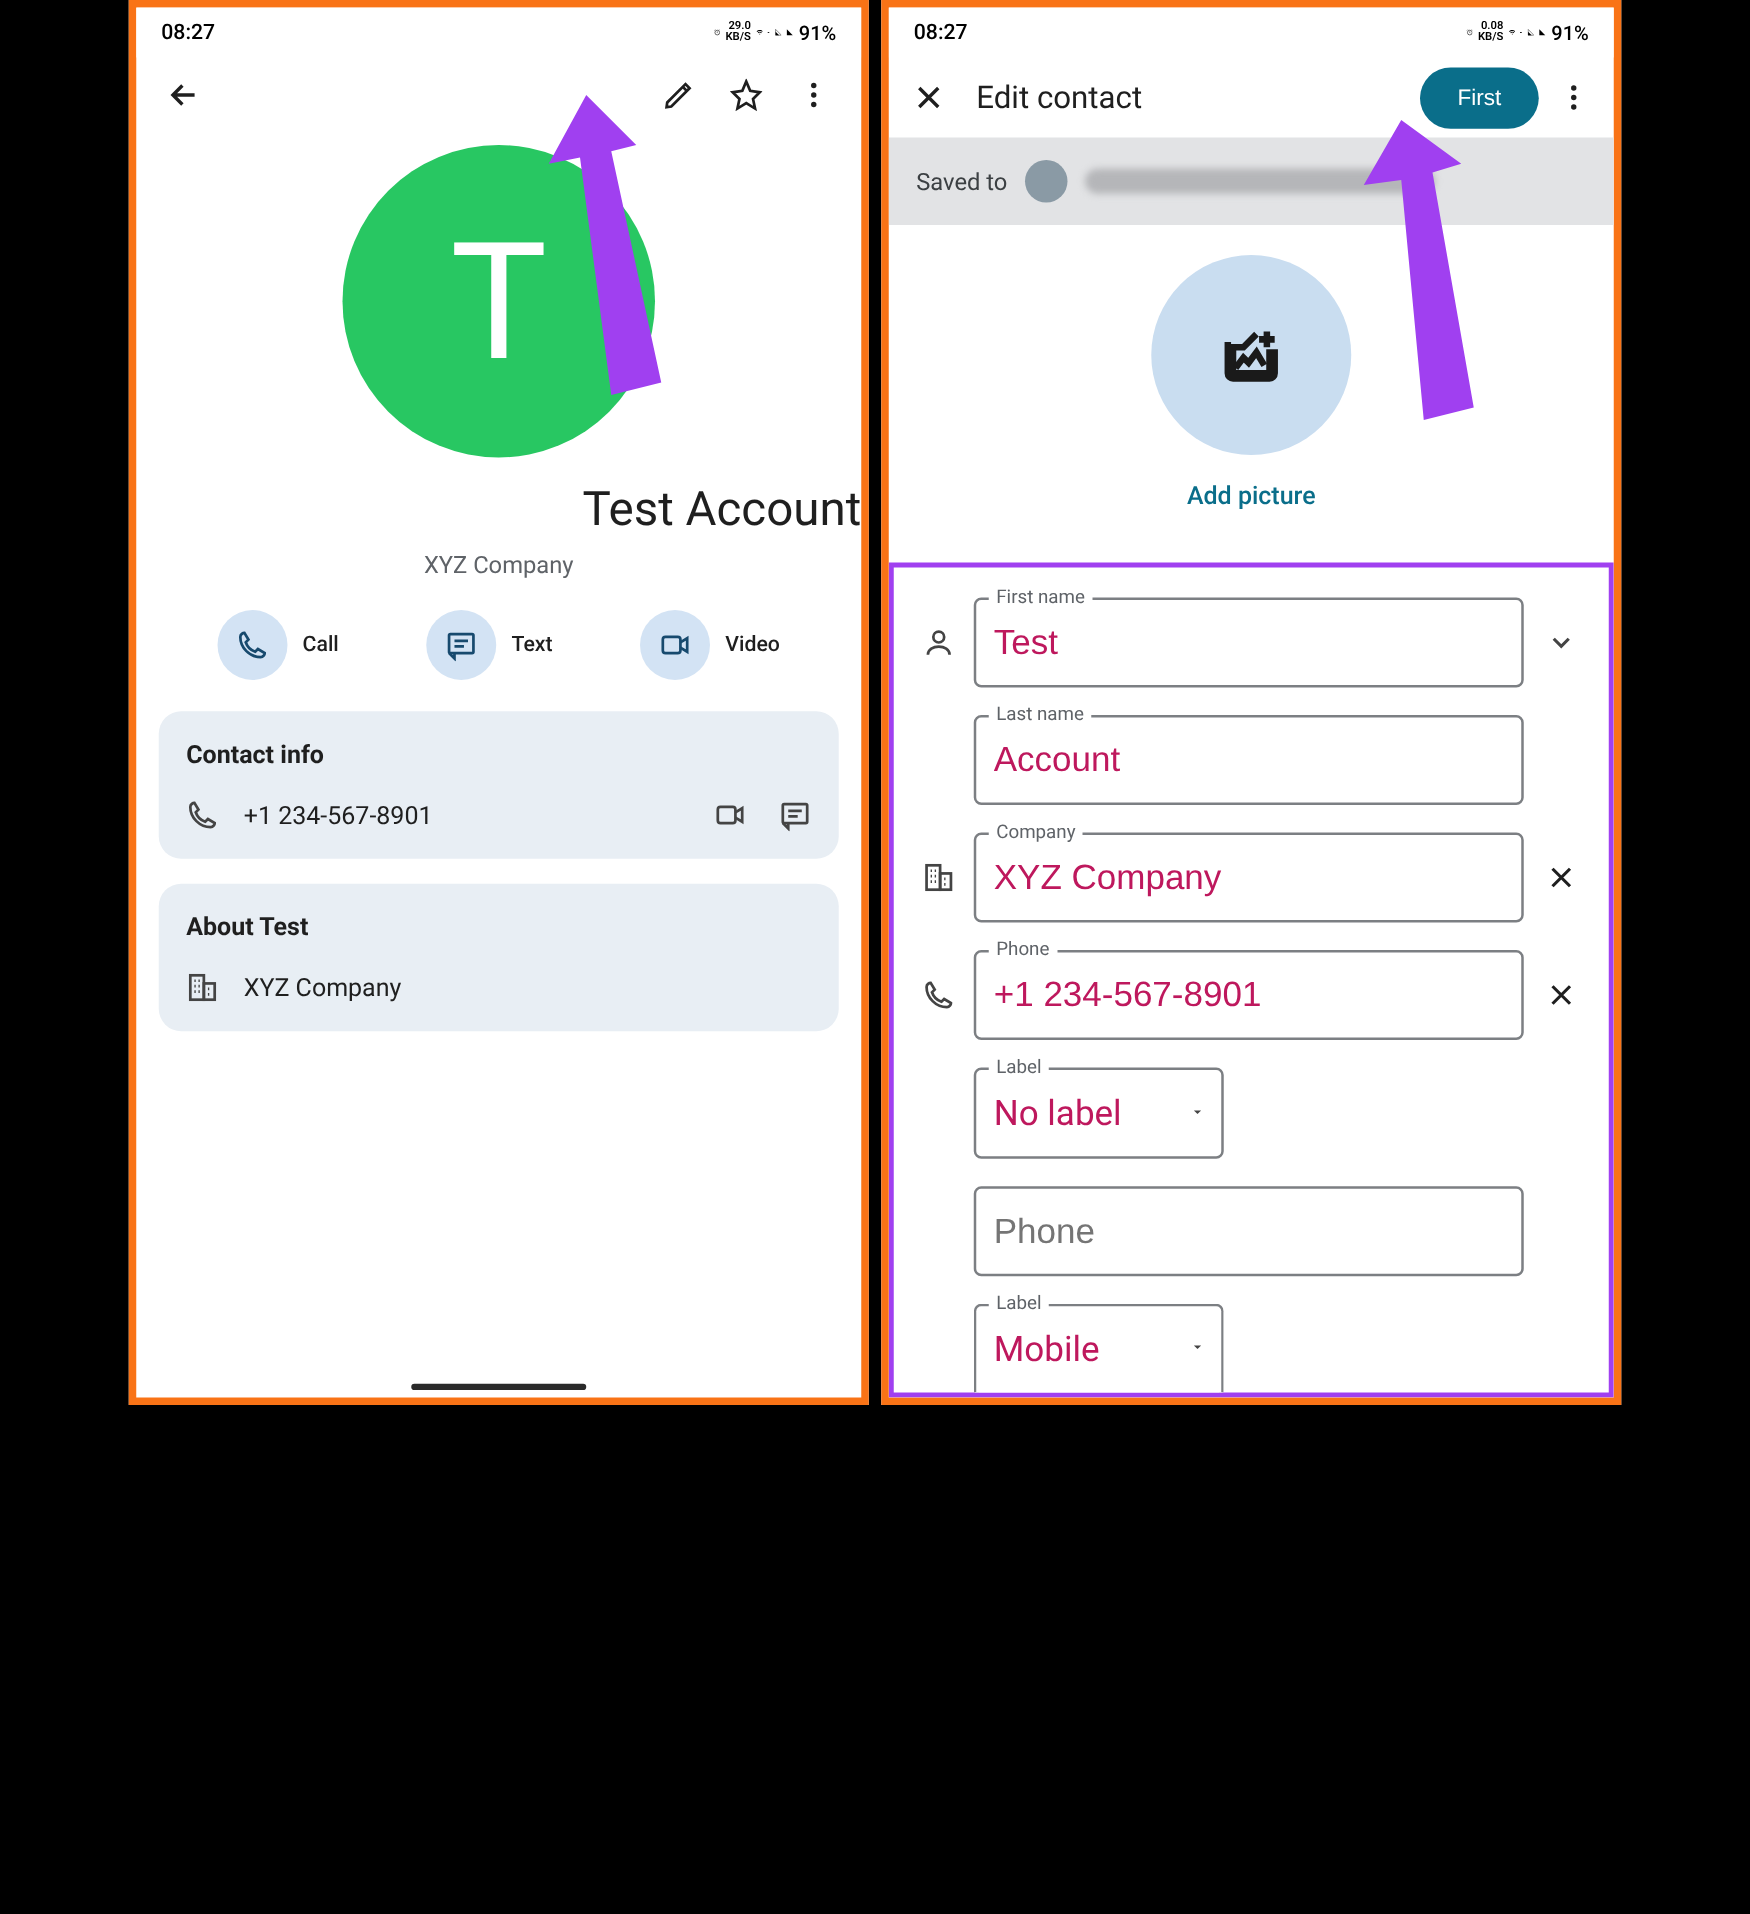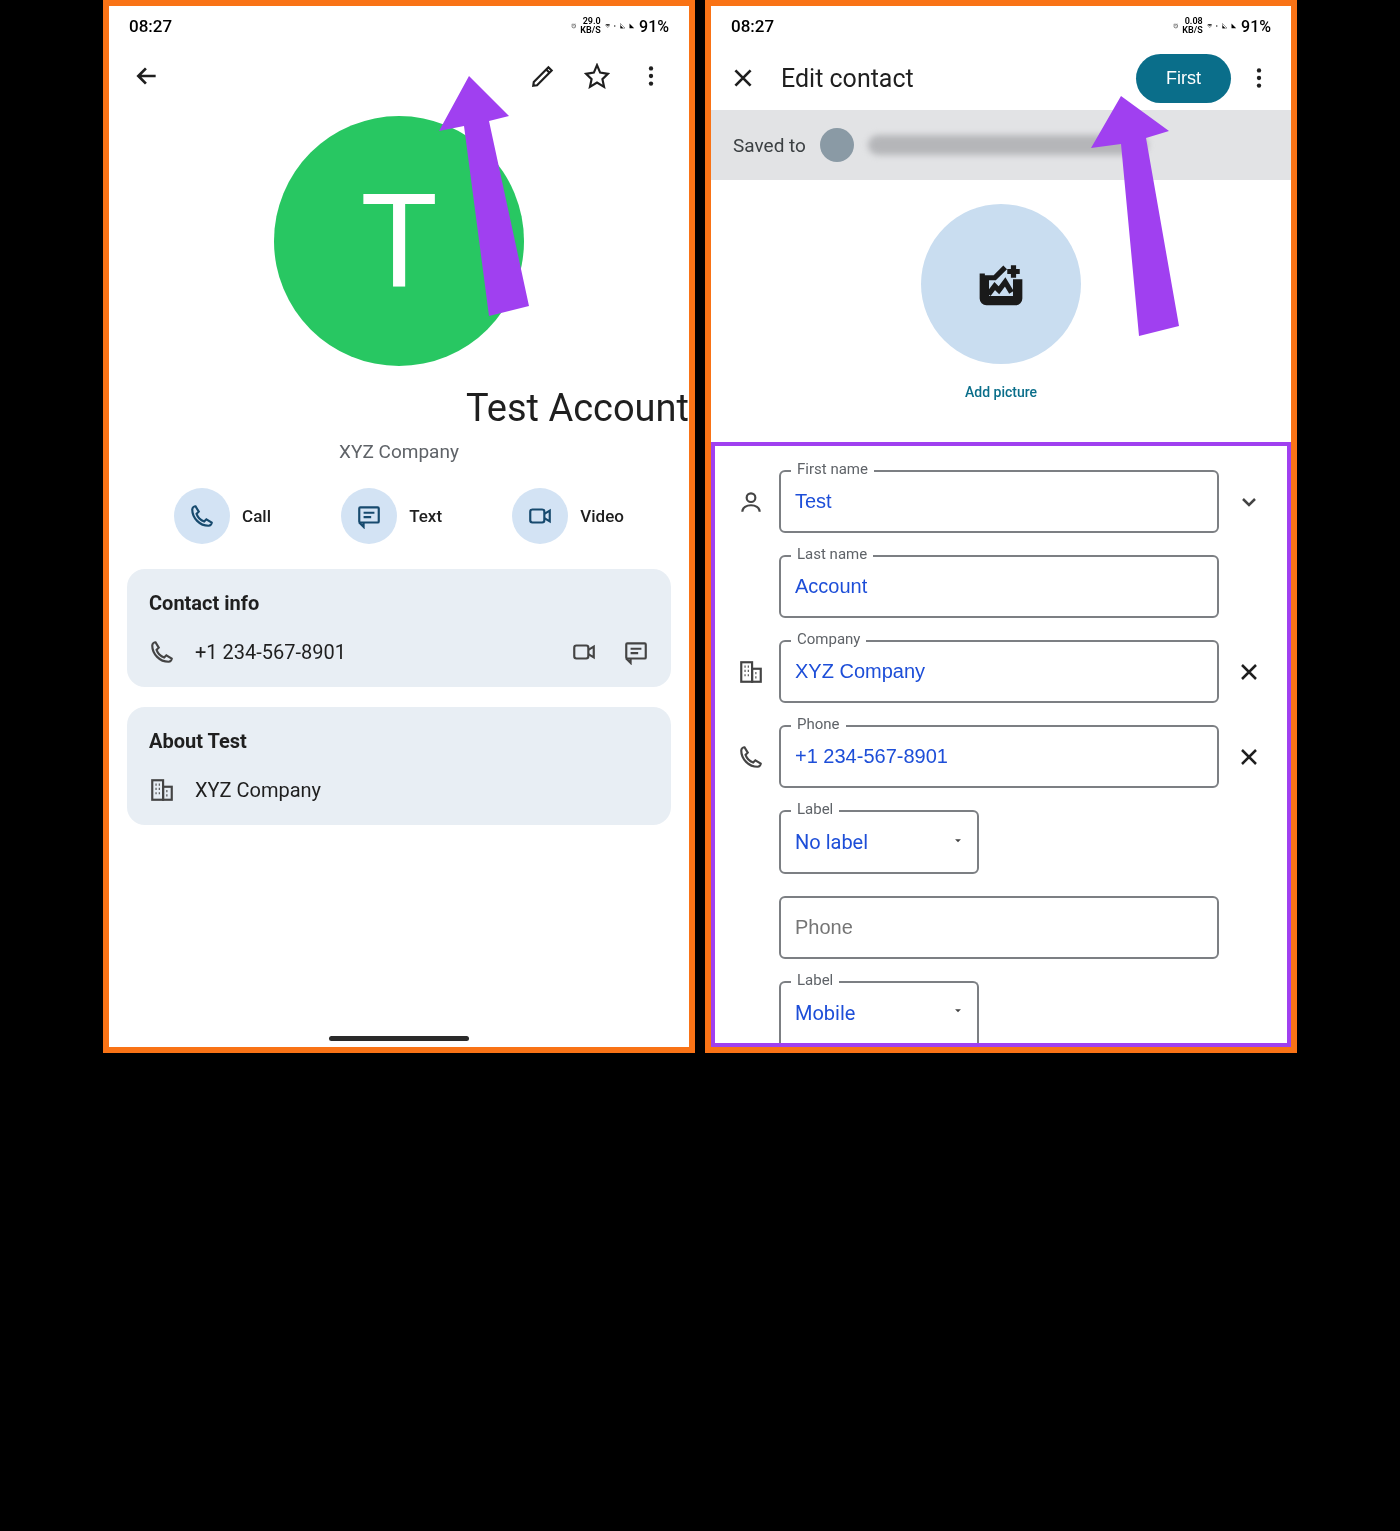--- a/index.html
+++ b/index.html
@@ -113,38 +113,38 @@
 .saved-text-blur {
   height: 20px; flex:1; max-width: 280px; background: #b5b6b9; border-radius: 10px; filter: blur(3px);
 }
 
 .add-picture-area { display:flex; flex-direction:column; align-items:center; padding: 24px 0 18px 0; }
 .picture-circle {
   width: 160px; height: 160px; border-radius: 50%; background: #c9ddf0;
   display:flex; align-items:center; justify-content:center;
 }
 .picture-circle svg { width: 50px; height: 50px; }
-.add-picture-label { color: #0a6e8a; font-size: 14px; font-weight: 500; margin-top: 20px; }
+.add-picture-label { color: #0a6e8a; font-size: 20px; font-weight: 500; margin-top: 20px; }
 
 .form-area {
   border: 4px solid #a040f0;
   margin: 24px 0px 0 0px;
   padding: 24px 18px 0 18px;
   flex: 1;
 }
 .form-row { display: flex; align-items: center; gap: 10px; margin-bottom: 22px; }
 .lead-icon { width: 36px; display:flex; justify-content:center; color:#444; }
 .lead-icon svg { width: 26px; height: 26px; }
 .trail-btn { width: 40px; display:flex; justify-content:center; cursor:pointer; }
 .trail-btn svg { width: 24px; height: 24px; }
 .field-wrap { flex: 1; position: relative; }
 .field-wrap.narrow { max-width: 200px; }
 .field {
   width: 100%; border: 2px solid #7c7f83; border-radius: 6px;
-  padding: 18px 14px; font-size: 20px; color: #1d4ed8; background: #fff;
+  padding: 18px 14px; font-size: 28px; color: #be185d; background: #fff;
 }
 .field-wrap .float-label {
   position: absolute; top: -10px; left: 12px; background: #fff; padding: 0 6px;
   font-size: 15px; color: #5f6368;
 }
 .select-caret { position:absolute; right:14px; top:50%; transform:translateY(-50%); }
 .select-caret svg{ width:14px; height:14px;}
 
 .home-indicator {
   position:absolute; bottom:6px; left:50%; transform:translateX(-50%);

